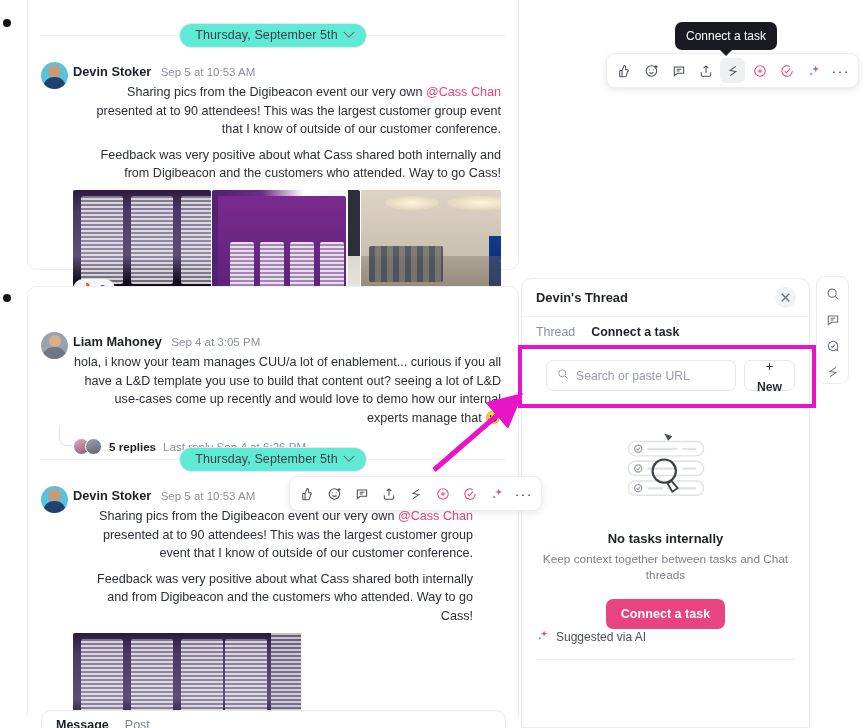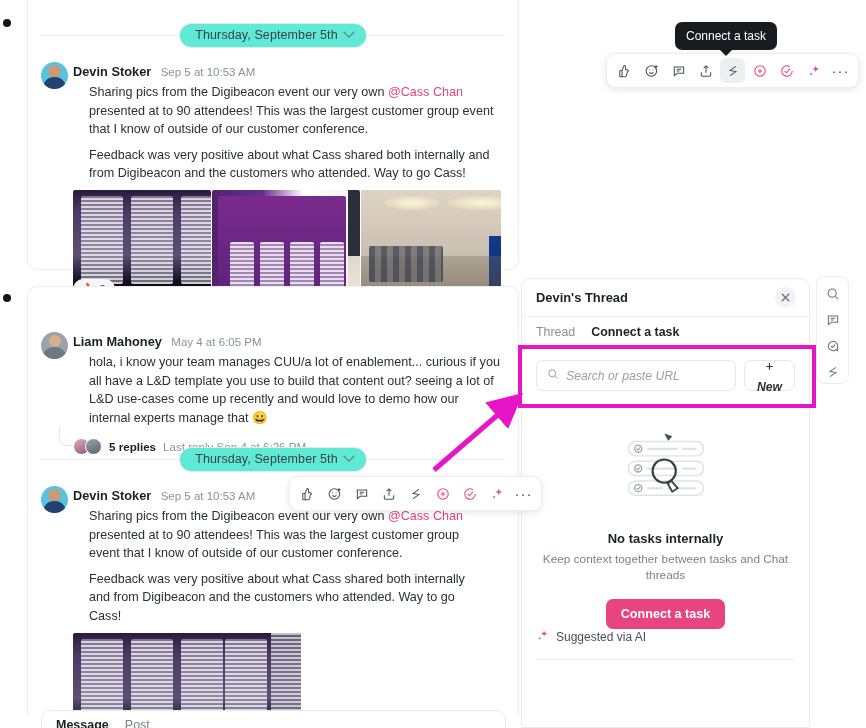--- a/index.html
+++ b/index.html
@@ -60,21 +60,21 @@
   .av-devin { background: #57c3dd; }
   .av-devin::before { content:""; position:absolute; left:7px; top:3px; width:13px; height:12px; border-radius:50% 50% 45% 45%; background:#c99a78; }
   .av-devin::after  { content:""; position:absolute; left:2px; top:15px; width:23px; height:14px; border-radius:11px 11px 0 0; background:#24406e; }
   .av-liam { background: #9aa2ad; }
   .av-liam::before { content:""; position:absolute; left:8px; top:3px; width:12px; height:12px; border-radius:50%; background:#d9ae8a; }
   .av-liam::after  { content:""; position:absolute; left:1px; top:15px; width:25px; height:14px; border-radius:12px 12px 0 0; background:#6e7783; }
 
   .msg-head { margin-left: 28px; line-height: 16px; padding-top: 1px; }
   .msg-author { font-size: 12.8px; font-weight: 700; color: #1d2025; }
   .msg-time { font-size: 11.5px; color: #8b9099; margin-left: 5px; }
-  .msg-body { margin-left: 44px; font-size: 12.6px; line-height: 18.5px; color: #2b2f36; }
+  .msg-body { margin-left: 28px; font-size: 12.6px; line-height: 18.5px; color: #2b2f36; text-align: right; }
   .msg-body p { margin-top: 7px; }
   .msg-body p:first-child { margin-top: 3px; }
   .mention { color: #e8447f; }
 
   
   .imgstrip { margin-left: 28px; margin-top: 7px; display: flex; gap: 1px; }
   .photo { height: 118px; border-radius: 2px; overflow: hidden; position: relative; }
   .ph-slides { width: 228px; background:
       linear-gradient(180deg,#2a1b3e 0%,#4a3a63 18%,#5d4f76 55%,#120c1d 78%,#0d0914 100%); }
   .ph-slides .card-s { position:absolute; top:6px; width:42px; height:88px; background:
@@ -192,21 +192,21 @@
   }
   .rp-tabs {
     height: 30px; display: flex; align-items: center; gap: 16px;
     padding: 0 14px; border-bottom: 1px solid #eef0f2; position: relative;
   }
   .rp-tab { font-size: 12.4px; color: #8b9099; padding-bottom: 7px; padding-top: 8px; }
   .rp-tab.active { color: #1d2025; font-weight: 700; }
   .tab-underline {
     position: absolute; left: 58px; bottom: -1px; width: 80px; height: 2px; background: #e8447f;
   }
-  .rp-search-row { display: flex; gap: 8px; padding: 13px 14px 12px 14px; font-style: italic; }
+  .rp-search-row { display: flex; gap: 8px; padding: 13px 14px 12px 24px; }
   .search-box {
     flex: 1; height: 31px; border: 1px solid #e4e6ea; border-radius: 7px;
     display: flex; align-items: center; gap: 7px; padding: 0 10px;
     font-size: 12.2px; color: #9ba0a8;
   }
   .new-btn {
     height: 31px; border: 1px solid #e4e6ea; border-radius: 7px;
     display: flex; align-items: center; gap: 5px; padding: 0 12px;
     font-size: 12.2px; font-weight: 700; color: #2b2f36; flex-direction: column;
   }
@@ -319,21 +319,21 @@
     </div>
   </div>
 
   <div class="card" id="card-2"></div>
 
   <div class="msg" style="top:332px;">
     <div class="msg-inner">
       <div class="avatar av-liam"></div>
       <div class="msg-head">
         <span class="msg-author">Liam Mahoney</span>
-        <span class="msg-time">May 4 at 6:05 PM</span>
+        <span class="msg-time">Sep 4 at 3:05 PM</span>
       </div>
       <div class="msg-body">
         <p>hola, i know your team manages CUU/a lot of enablement... curious if you all have a L&amp;D template you use to build that content out? seeing a lot of L&amp;D use-cases come up recently and would love to demo how our internal experts manage that 😀</p>
       </div>
       <div class="thread-line" style="margin-top:11px;">
         <div class="elbow"></div>
         <div class="mini-avs">
           <div class="mini-av ma-b"></div>
           <div class="mini-av ma-c"></div>
         </div>

